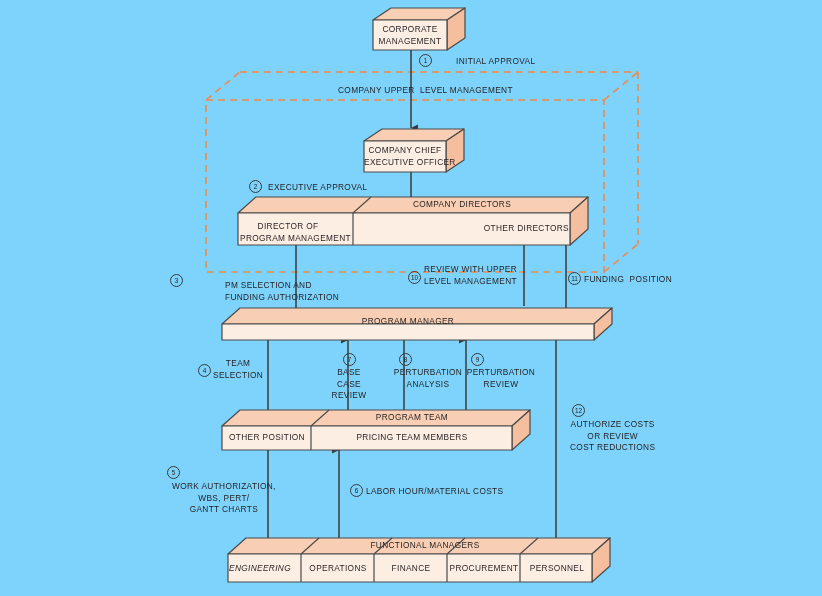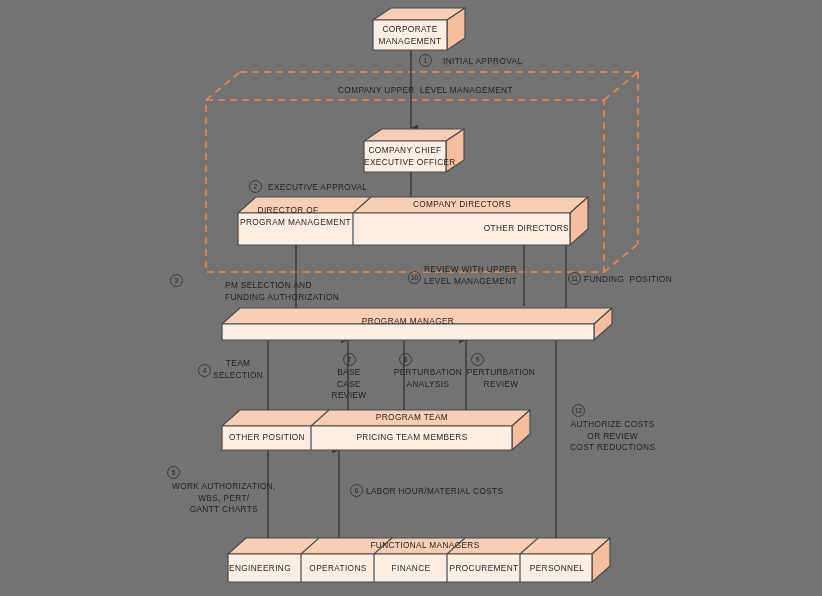--- a/index.html
+++ b/index.html
@@ -4,21 +4,21 @@
 <style>
   html,body{margin:0;padding:0;background:#ffffff;}
   body{
     font-family:"Liberation Sans", sans-serif;
     -webkit-font-smoothing:antialiased;
   }
   #stage{
     position:relative;
     width:822px;
     height:596px;
-    background:#737373;
+    background:#7dd3fc;
     overflow:hidden;
   }
   #stage svg{position:absolute;left:0;top:0;width:822px;height:596px;}
   .lbl{
     position:absolute;
     font-size:8.3px;
     letter-spacing:.35px;
     color:#231f20;
     white-space:pre;
     line-height:11.5px;
@@ -159,43 +159,43 @@
   <div class="boxtext" style="left:373px;top:24px;width:74px;">CORPORATE
 MANAGEMENT</div>
 
   <div class="lbl" style="left:338px;top:85px;">COMPANY UPPER  LEVEL MANAGEMENT</div>
 
   <div class="boxtext" style="left:364px;top:145px;width:82px;">COMPANY CHIEF
 EXECUTIVE OFFICER</div>
 
   <div class="boxtext" style="left:362px;top:199px;width:200px;">COMPANY DIRECTORS</div>
 
-  <div class="boxtext" style="left:240px;top:205px;width:96px;">DIRECTOR OF
+  <div class="boxtext" style="left:240px;top:221px;width:96px;">DIRECTOR OF
 PROGRAM MANAGEMENT</div>
 
   <div class="boxtext" style="left:355px;top:223px;width:214px;text-align:right;">OTHER DIRECTORS</div>
 
   <div class="boxtext" style="left:222px;top:316px;width:372px;">PROGRAM MANAGER</div>
 
   <div class="boxtext" style="left:313px;top:412px;width:198px;">PROGRAM TEAM</div>
 
   <div class="boxtext" style="left:224px;top:432px;width:86px;">OTHER POSITION</div>
 
   <div class="boxtext" style="left:312px;top:432px;width:200px;">PRICING TEAM MEMBERS</div>
 
   <div class="boxtext" style="left:330px;top:540px;width:190px;">FUNCTIONAL MANAGERS</div>
 
-  <div class="boxtext" style="left:229px;top:563px;width:56px;">ENGINEERING</div>
+  <div class="boxtext" style="left:229px;top:563px;width:56px;font-style:italic;">ENGINEERING</div>
   <div class="boxtext" style="left:302px;top:563px;width:72px;">OPERATIONS</div>
   <div class="boxtext" style="left:375px;top:563px;width:72px;">FINANCE</div>
   <div class="boxtext" style="left:448px;top:563px;width:72px;">PROCUREMENT</div>
   <div class="boxtext" style="left:521px;top:563px;width:72px;">PERSONNEL</div>
 
   <div class="num" style="left:419px;top:54px;">1</div>
-  <div class="lbl" style="left:443px;top:56px;">INITIAL APPROVAL</div>
+  <div class="lbl" style="left:432px;top:56px;padding-left:24px;">INITIAL APPROVAL</div>
 
   <div class="num" style="left:249px;top:180px;">2</div>
   <div class="lbl" style="left:268px;top:182px;">EXECUTIVE APPROVAL</div>
 
   <div class="num" style="left:170px;top:274px;">3</div>
   <div class="lbl" style="left:185px;top:280px;margin-left:40px;">PM SELECTION AND
 FUNDING AUTHORIZATION</div>
 
   <div class="num" style="left:198px;top:364px;">4</div>
   <div class="lbl" style="left:213px;top:358px;text-align:center;">TEAM

